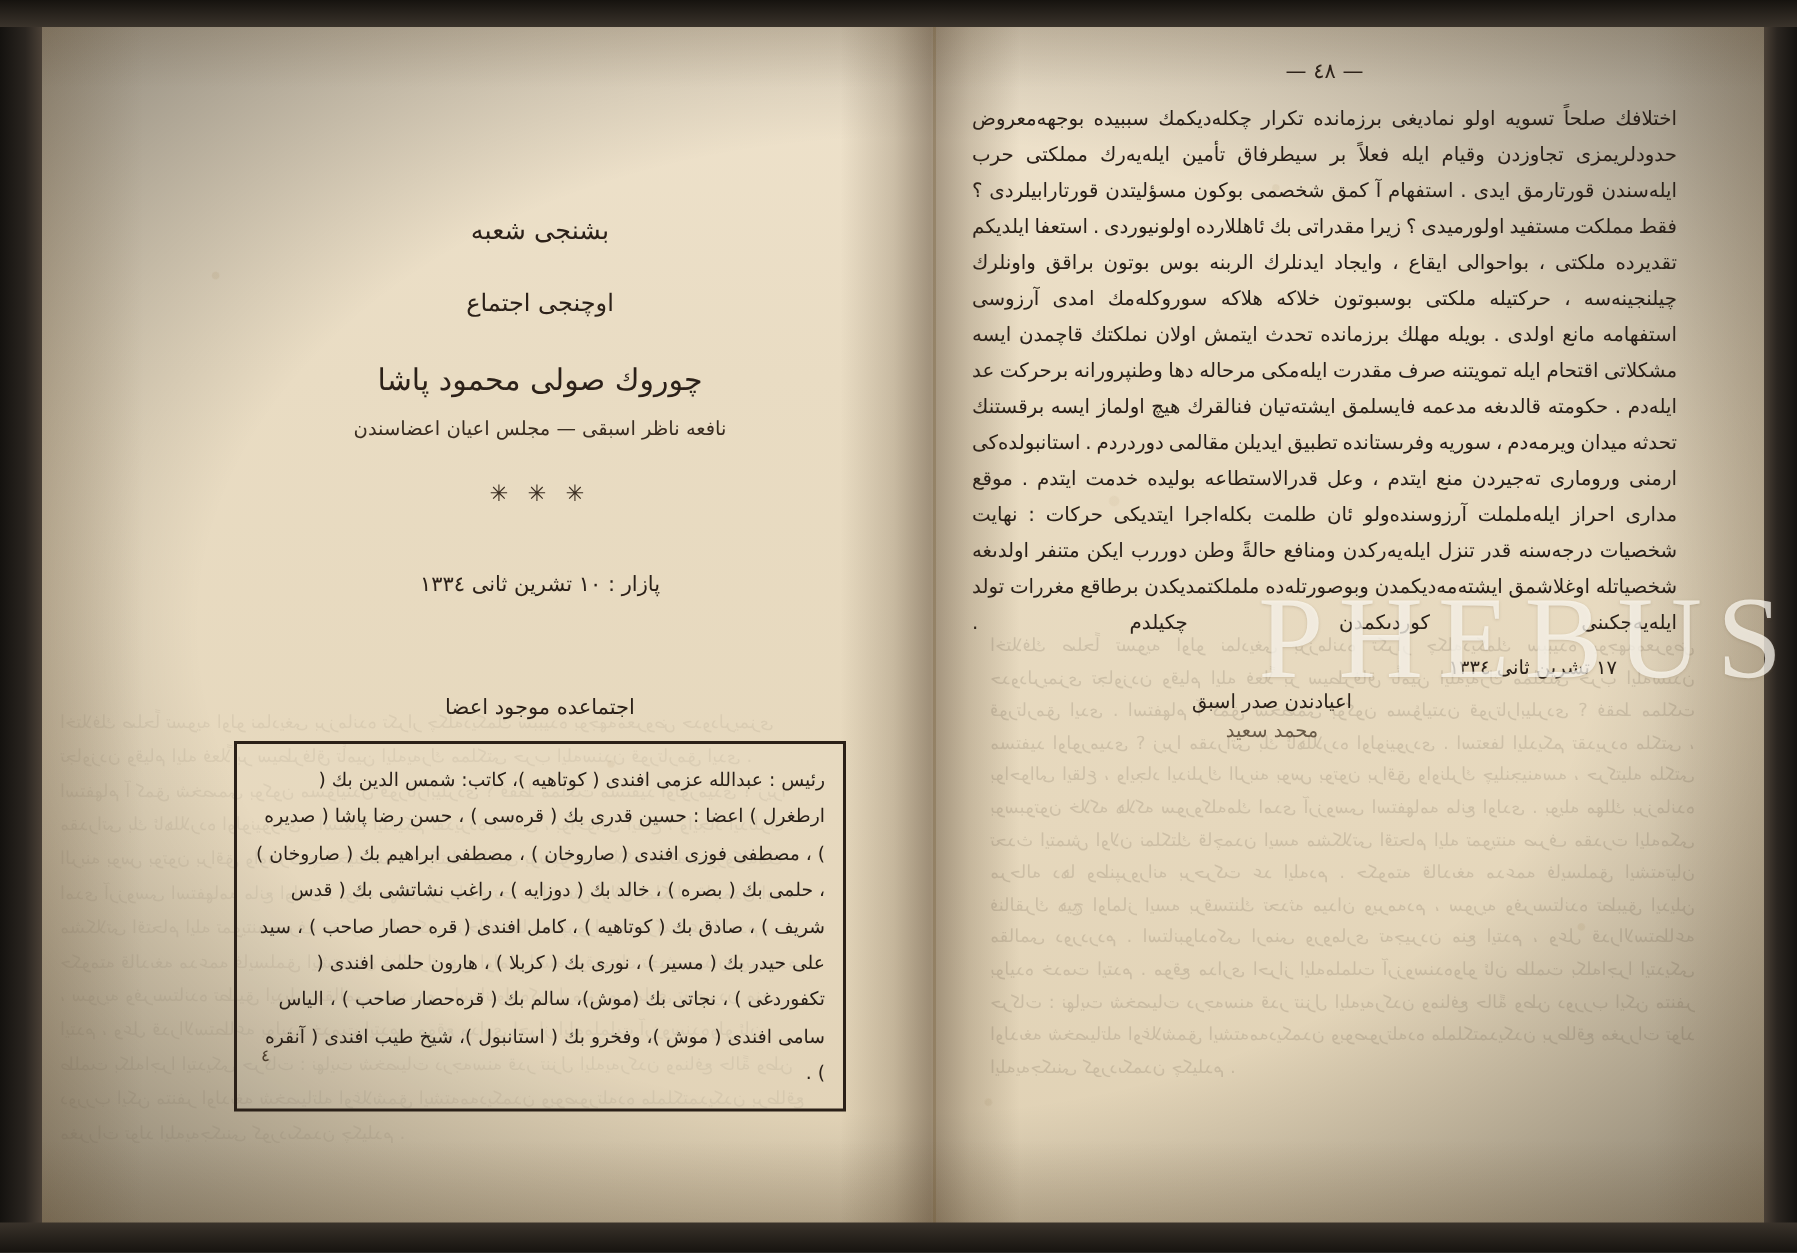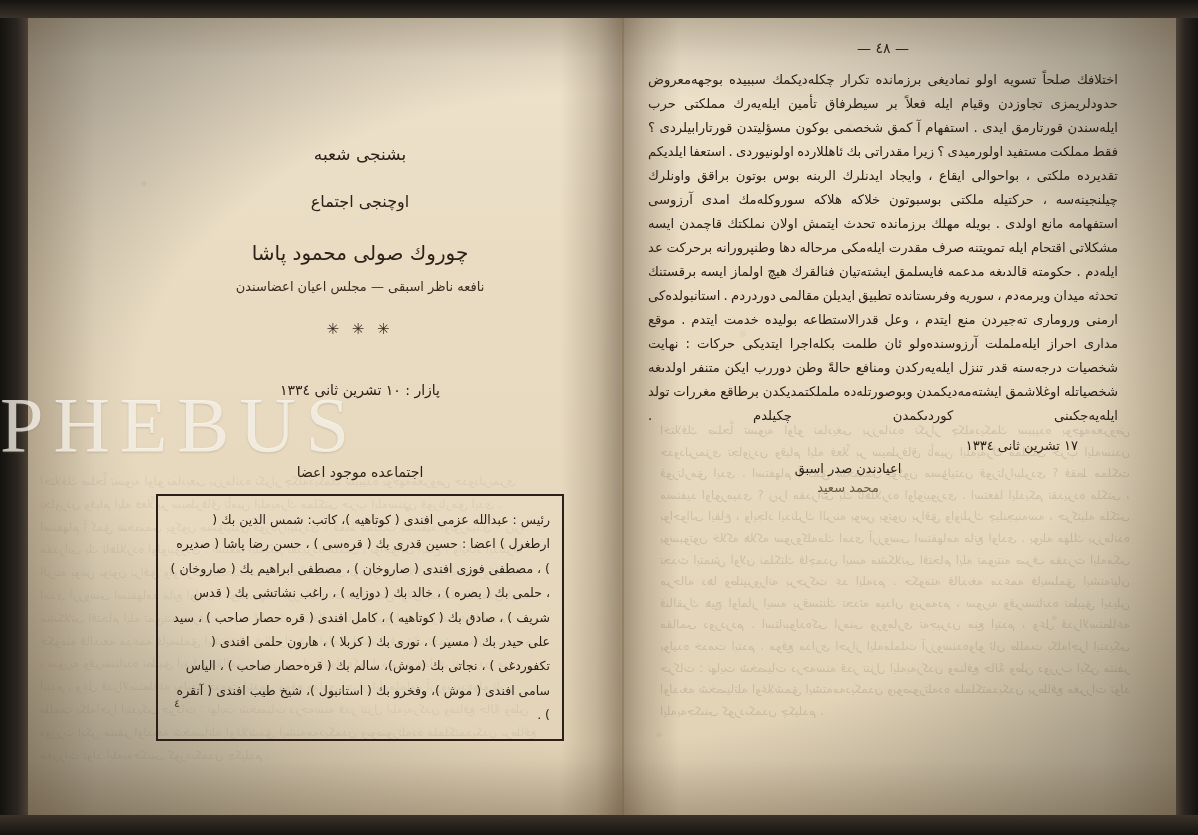--- a/index.html
+++ b/index.html
@@ -250,21 +250,21 @@
     direction: rtl;
     pointer-events: none;
     overflow: hidden;
   }
 
   
   .watermark {
     position: absolute;
     left: 0; top: 380px;
     width: 1198px;
-    text-align: left;
+    text-align: right;
     font-family: "Liberation Serif", serif;
     font-size: 78px;
     letter-spacing: 10px;
     color: rgba(255,252,245,0.72);
     text-shadow: 0 1px 2px rgba(120,100,70,0.25);
     pointer-events: none;
     user-select: none;
     direction: ltr;
   }
 </style>

